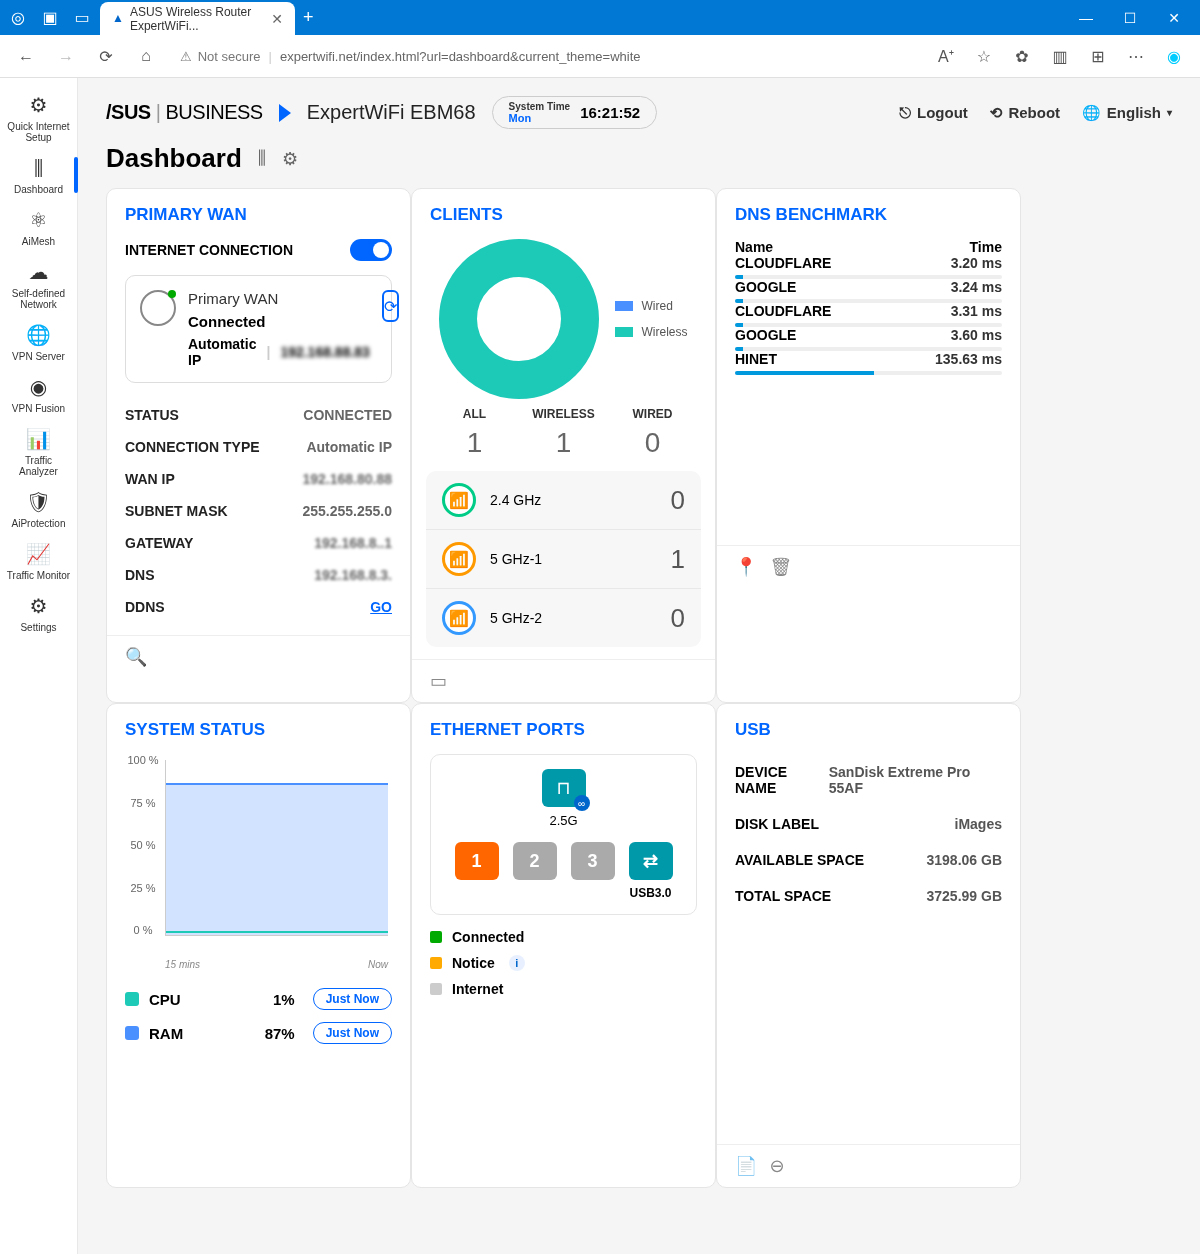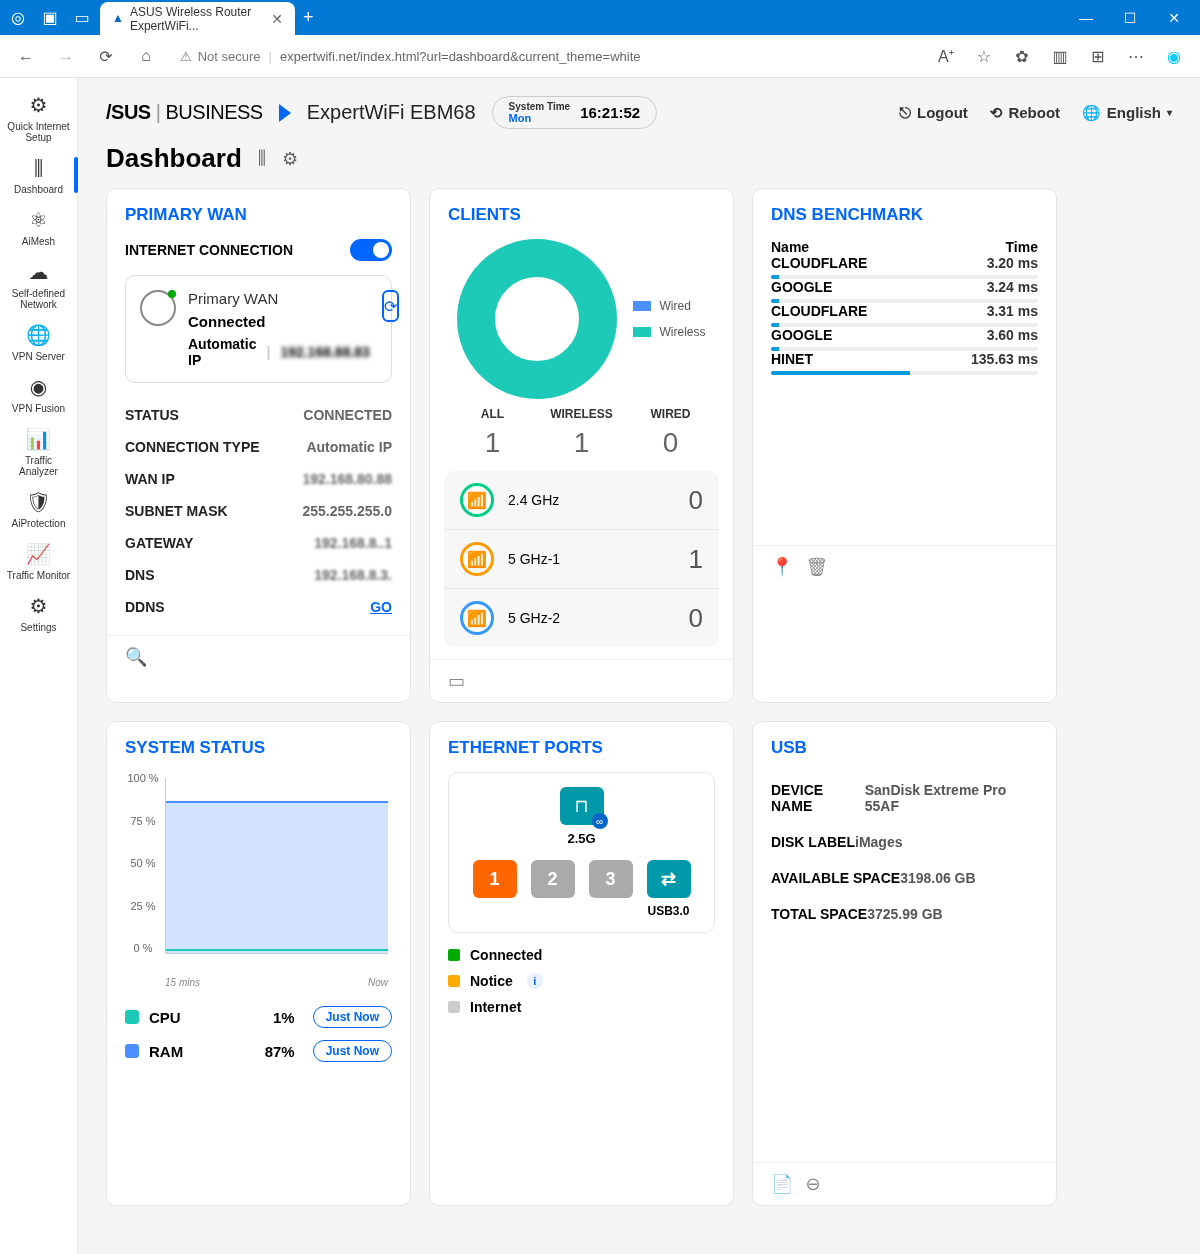--- a/index.html
+++ b/index.html
@@ -33,21 +33,21 @@
 .router-name{font-size:20px;color:#222}
 .systime{border:1px solid #ccc;border-radius:20px;padding:4px 16px;display:flex;gap:10px;align-items:center;font-size:13px}
 .systime-label{font-size:10px;color:#333;font-weight:600}
 .systime-day{color:#0066ff;font-size:11px;font-weight:600}
 .systime-time{font-weight:700;font-size:15px}
 .top-actions{margin-left:auto;display:flex;gap:22px;align-items:center}
 .top-act{display:flex;align-items:center;gap:6px;color:#333;font-size:15px;font-weight:600}
 .page-title{display:flex;align-items:center;gap:16px;margin-bottom:14px}
 .page-title h1{font-size:26px;font-weight:700}
 .title-icon{font-size:18px;color:#666}
-.grid{display:grid;grid-template-columns:305px 305px 305px;gap:18px}
+.grid{display:grid;grid-template-columns:305px 305px 305px;}
 .card{background:#fff;border:1px solid #e5e5e5;border-radius:10px;padding:16px 18px;position:relative}
 .card-title{color:#0066ff;font-size:17px;font-weight:700;margin-bottom:14px}
 .toggle-row{display:flex;justify-content:space-between;align-items:center;font-weight:700;font-size:14px;margin-bottom:14px}
 .toggle{width:42px;height:22px;background:#0066ff;border-radius:11px;position:relative}
 .toggle::after{content:"";position:absolute;width:16px;height:16px;background:#fff;border-radius:50%;top:3px;right:3px}
 .wan-box{border:1px solid #ddd;border-radius:10px;padding:14px;display:flex;gap:12px;margin-bottom:16px}
 .globe-icon{width:36px;height:36px;border:2px solid #888;border-radius:50%;position:relative}
 .globe-dot{position:absolute;top:-2px;right:-2px;width:8px;height:8px;background:#0a0;border-radius:50%}
 .wan-info{flex:1}
 .wan-info .l1{font-size:15px;color:#333;margin-bottom:6px}
@@ -95,35 +95,35 @@
 .ram-fill{position:absolute;left:0;right:0;bottom:0;top:13%;background:rgba(74,144,255,0.25);border-top:2px solid #4a90ff}
 .x-labels{position:absolute;left:40px;right:4px;bottom:-16px;display:flex;justify-content:space-between;font-size:10px;color:#888;font-style:italic}
 .stat-row{display:flex;align-items:center;gap:10px;padding:6px 0}
 .stat-sw{width:14px;height:14px;border-radius:3px}
 .stat-name{font-weight:700;flex:1;font-size:15px}
 .stat-val{font-weight:700;font-size:15px;margin-right:8px}
 .stat-btn{border:1px solid #0066ff;color:#0066ff;border-radius:14px;padding:3px 12px;font-size:12px;font-weight:600}
 .eth-box{border:1px solid #e5e5e5;border-radius:10px;padding:14px;margin-bottom:14px}
 .port-big{width:44px;height:38px;background:#09a;border-radius:6px;margin:0 auto 6px;position:relative;display:flex;align-items:center;justify-content:center;color:#fff;font-size:18px}
 .port-badge{position:absolute;bottom:-4px;right:-4px;width:16px;height:16px;background:#06c;border-radius:50%;display:flex;align-items:center;justify-content:center;color:#fff;font-size:10px}
-.port-label{text-align:center;font-weight:700;font-size:13px;margin-bottom:14px}
+.port-label{text-align:center;font-weight:400;font-size:13px;margin-bottom:14px}
 .port-row{display:flex;gap:14px;justify-content:center}
 .port-sm{width:44px;height:38px;border-radius:6px;display:flex;align-items:center;justify-content:center;font-size:18px;font-weight:700;color:#fff}
 .p-on{background:#f60}
 .p-off{background:#aaa}
 .p-usb{background:#09a}
 .usb-label{text-align:center;font-weight:700;font-size:12px;margin-top:6px}
 .eth-legend{display:flex;flex-direction:column;gap:10px;font-size:14px;font-weight:600}
 .el-row{display:flex;align-items:center;gap:10px}
 .el-sw{width:12px;height:12px;border-radius:2px}
 .el-conn{background:#0a0}
 .el-not{background:#fa0}
 .el-unp{background:#ccc}
 .notice-badge{width:16px;height:16px;border-radius:50%;background:#e8f0ff;color:#06c;display:inline-flex;align-items:center;justify-content:center;font-size:11px;font-weight:700;margin-left:4px}
-.usb-row{display:flex;justify-content:flex-start;padding:10px 0;font-size:14px}
+.usb-row{display:flex;justify-content:space-between;padding:10px 0;font-size:14px}
 .usb-row .uk{font-weight:700}
 .usb-row .uv{color:#555;font-weight:600}
 </style>
 </head>
 <body>
 
 <div class="titlebar">
   <div class="tb-icons">
     <div class="tb-icon">◎</div>
     <div class="tb-icon">▣</div>

